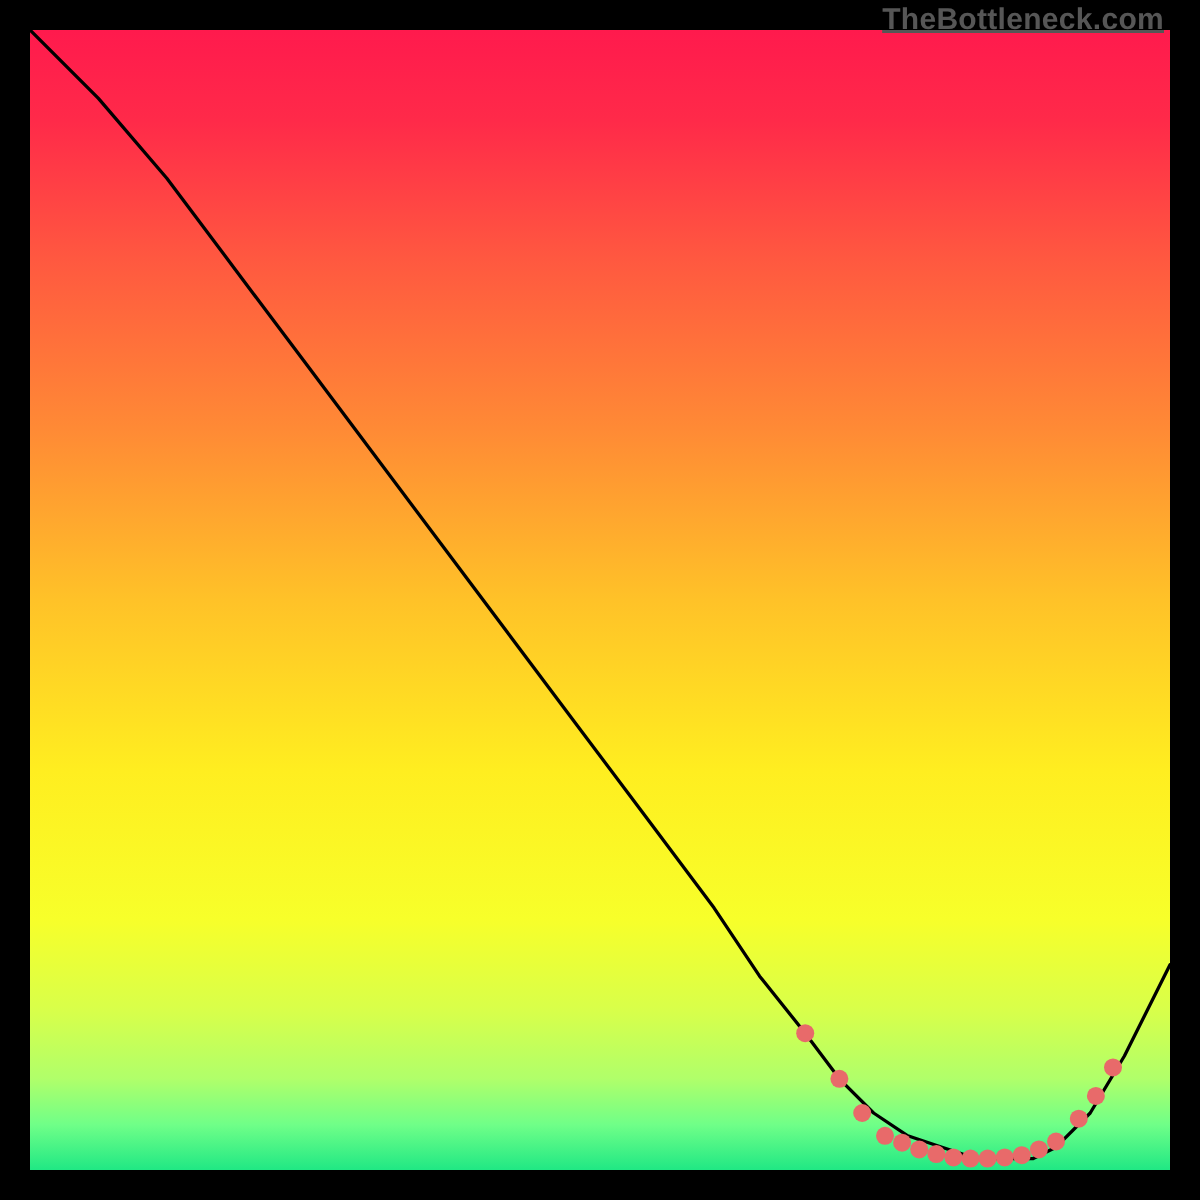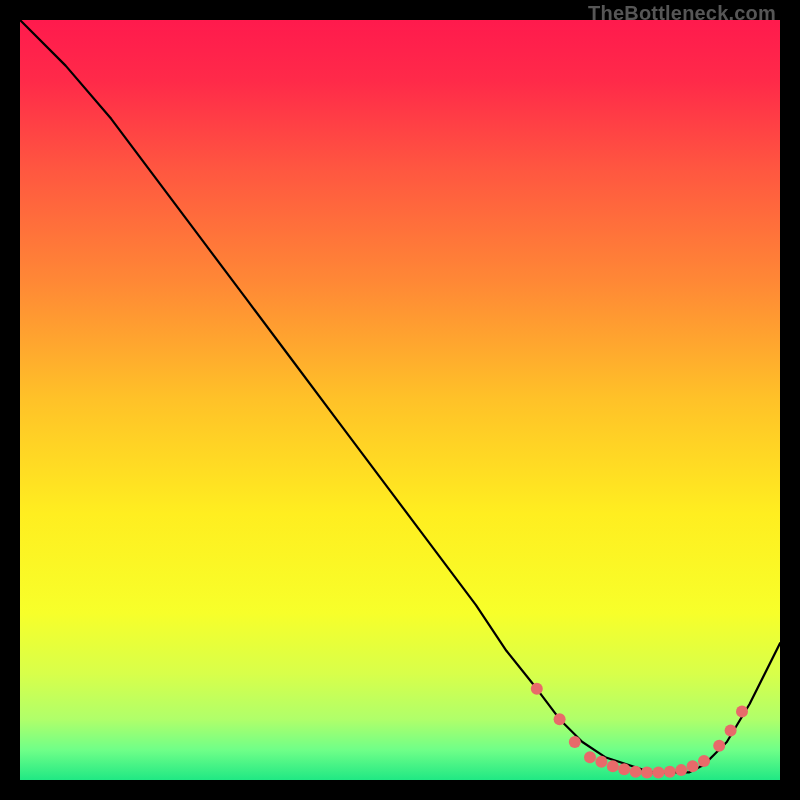--- a/index.html
+++ b/index.html
@@ -27,20 +27,21 @@
   }
   .watermark {
     position: absolute;
     top: 2px;
     right: 24px;
     font-family: Arial, Helvetica, sans-serif;
     font-size: 20px;
     font-weight: 600;
     color: #565656;
     letter-spacing: 0.2px;
+    text-decoration: underline;
   }
   svg {
     display: block;
   }
 </style>
 </head>
 <body>
 
 <div class="frame">
   <svg class="plot-area" viewBox="0 0 760 760" width="760" height="760" preserveAspectRatio="none">

